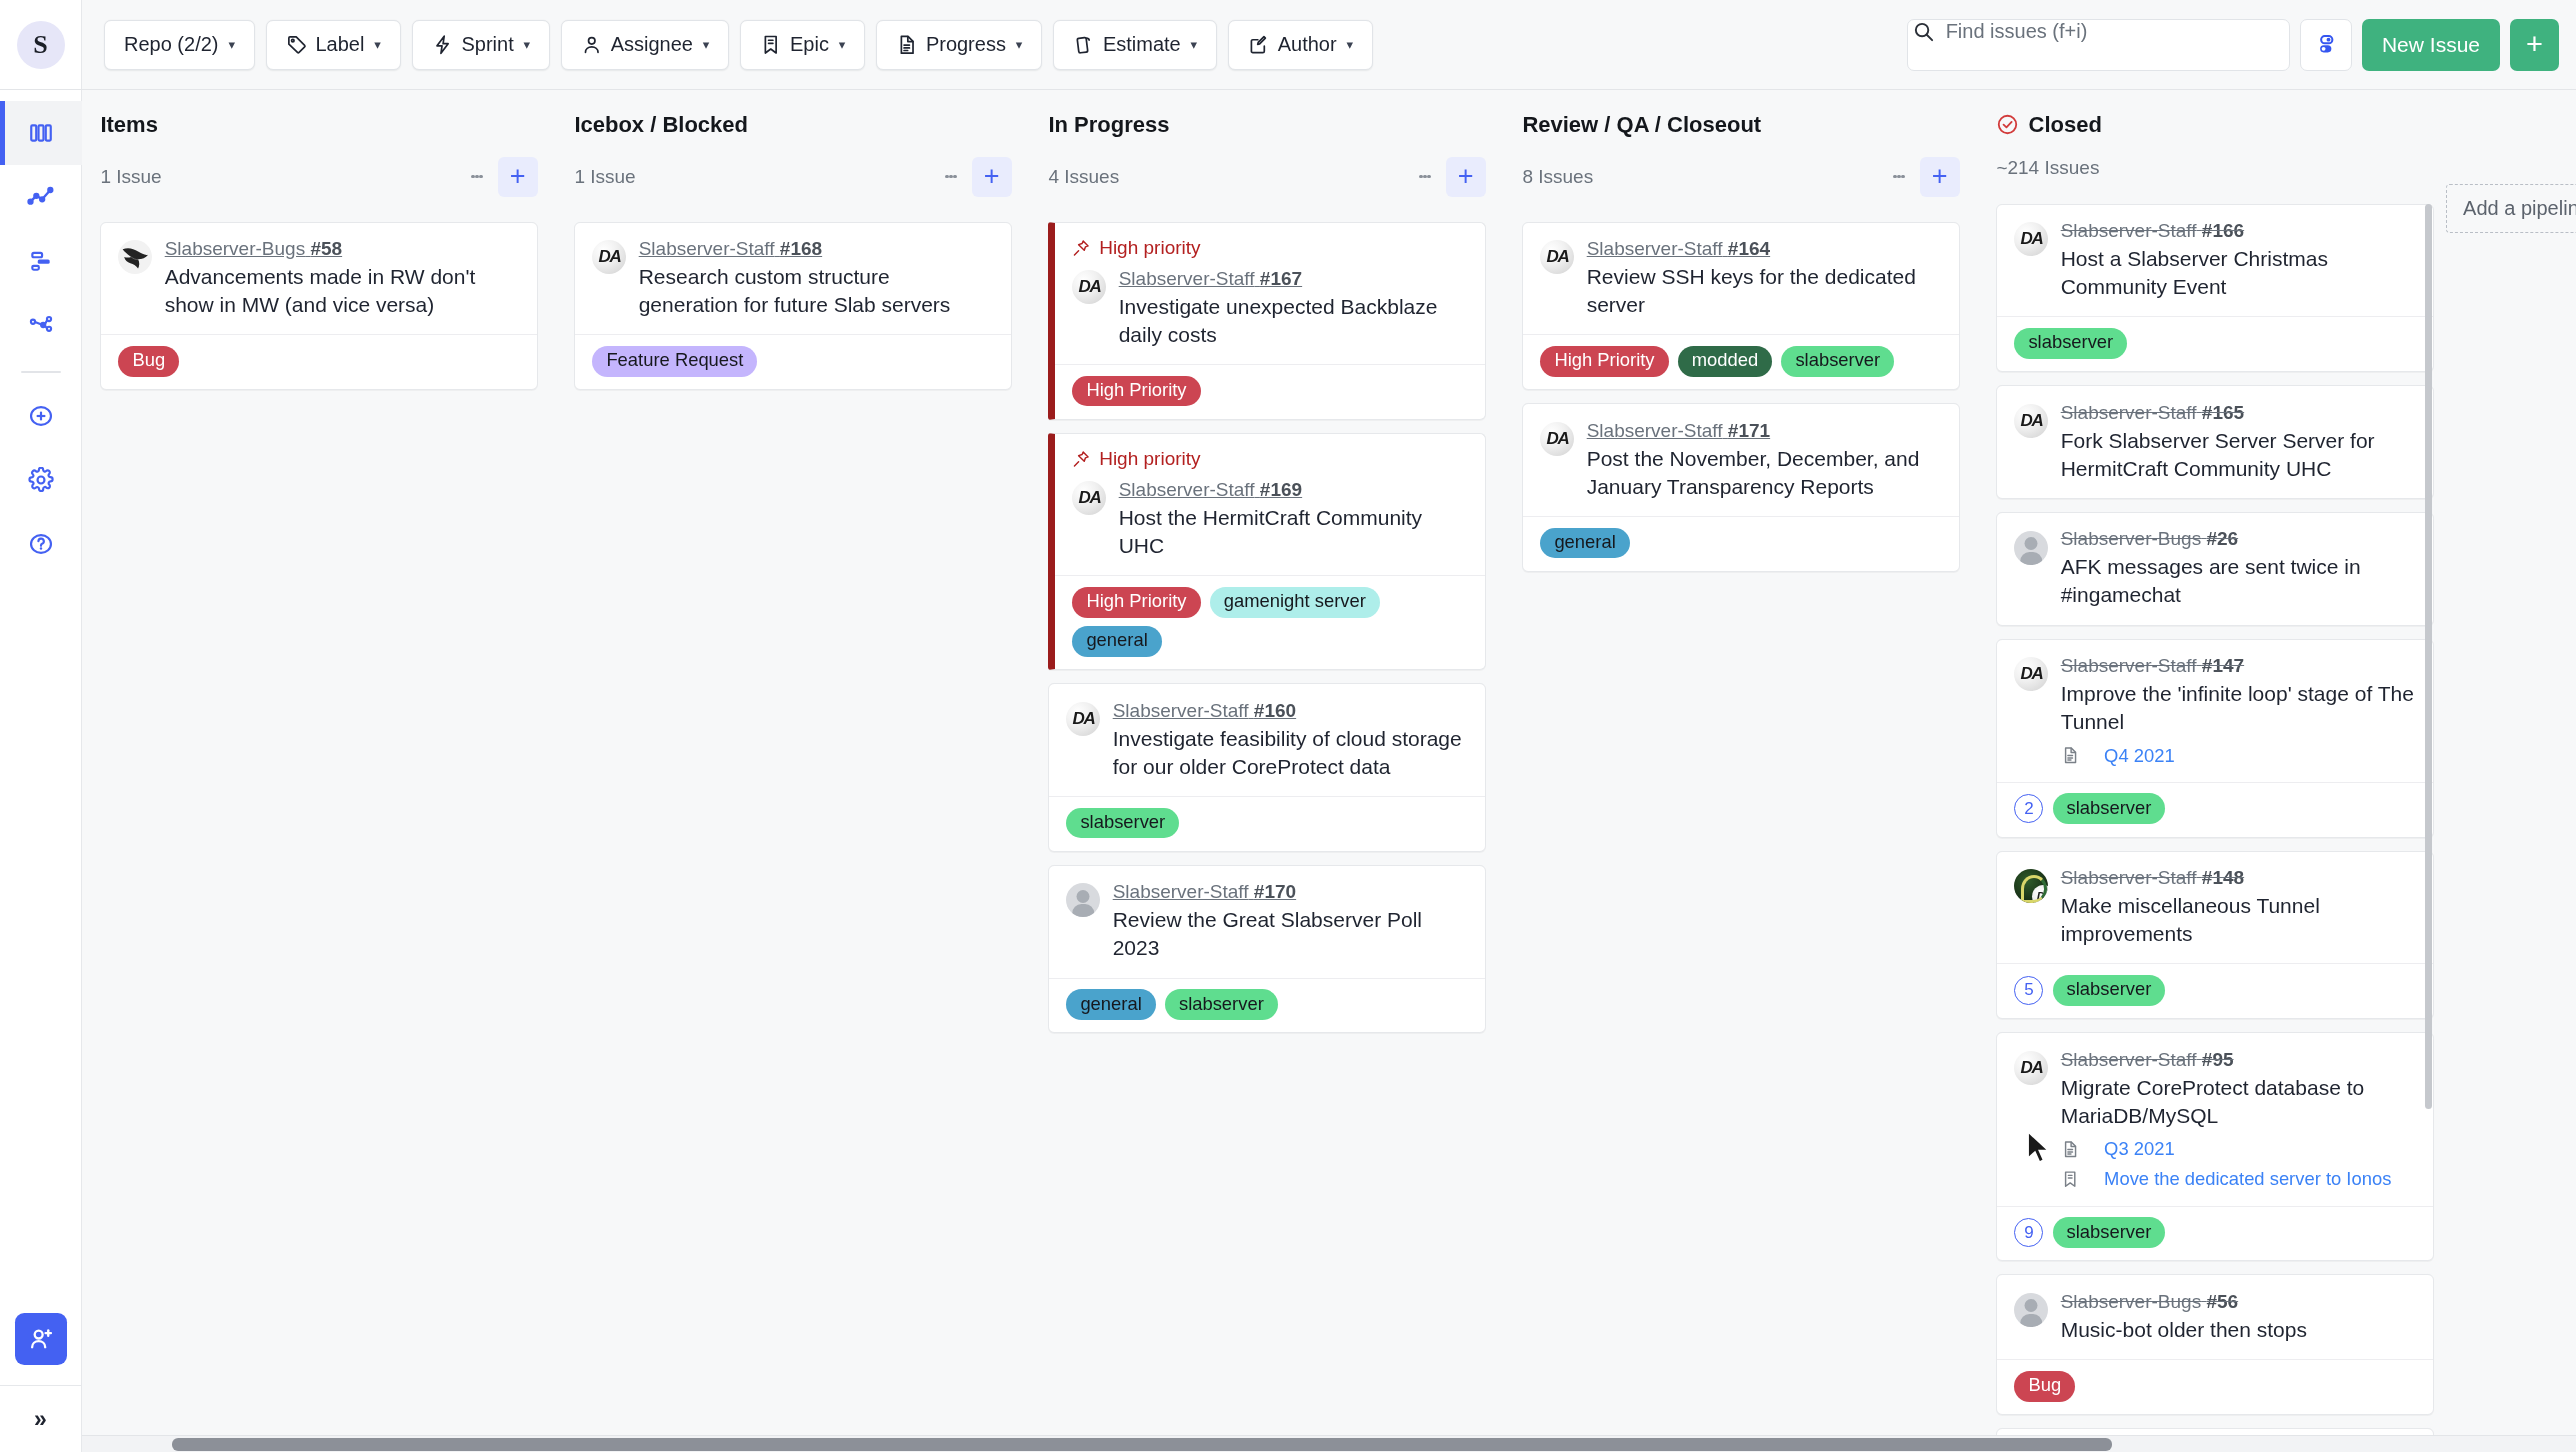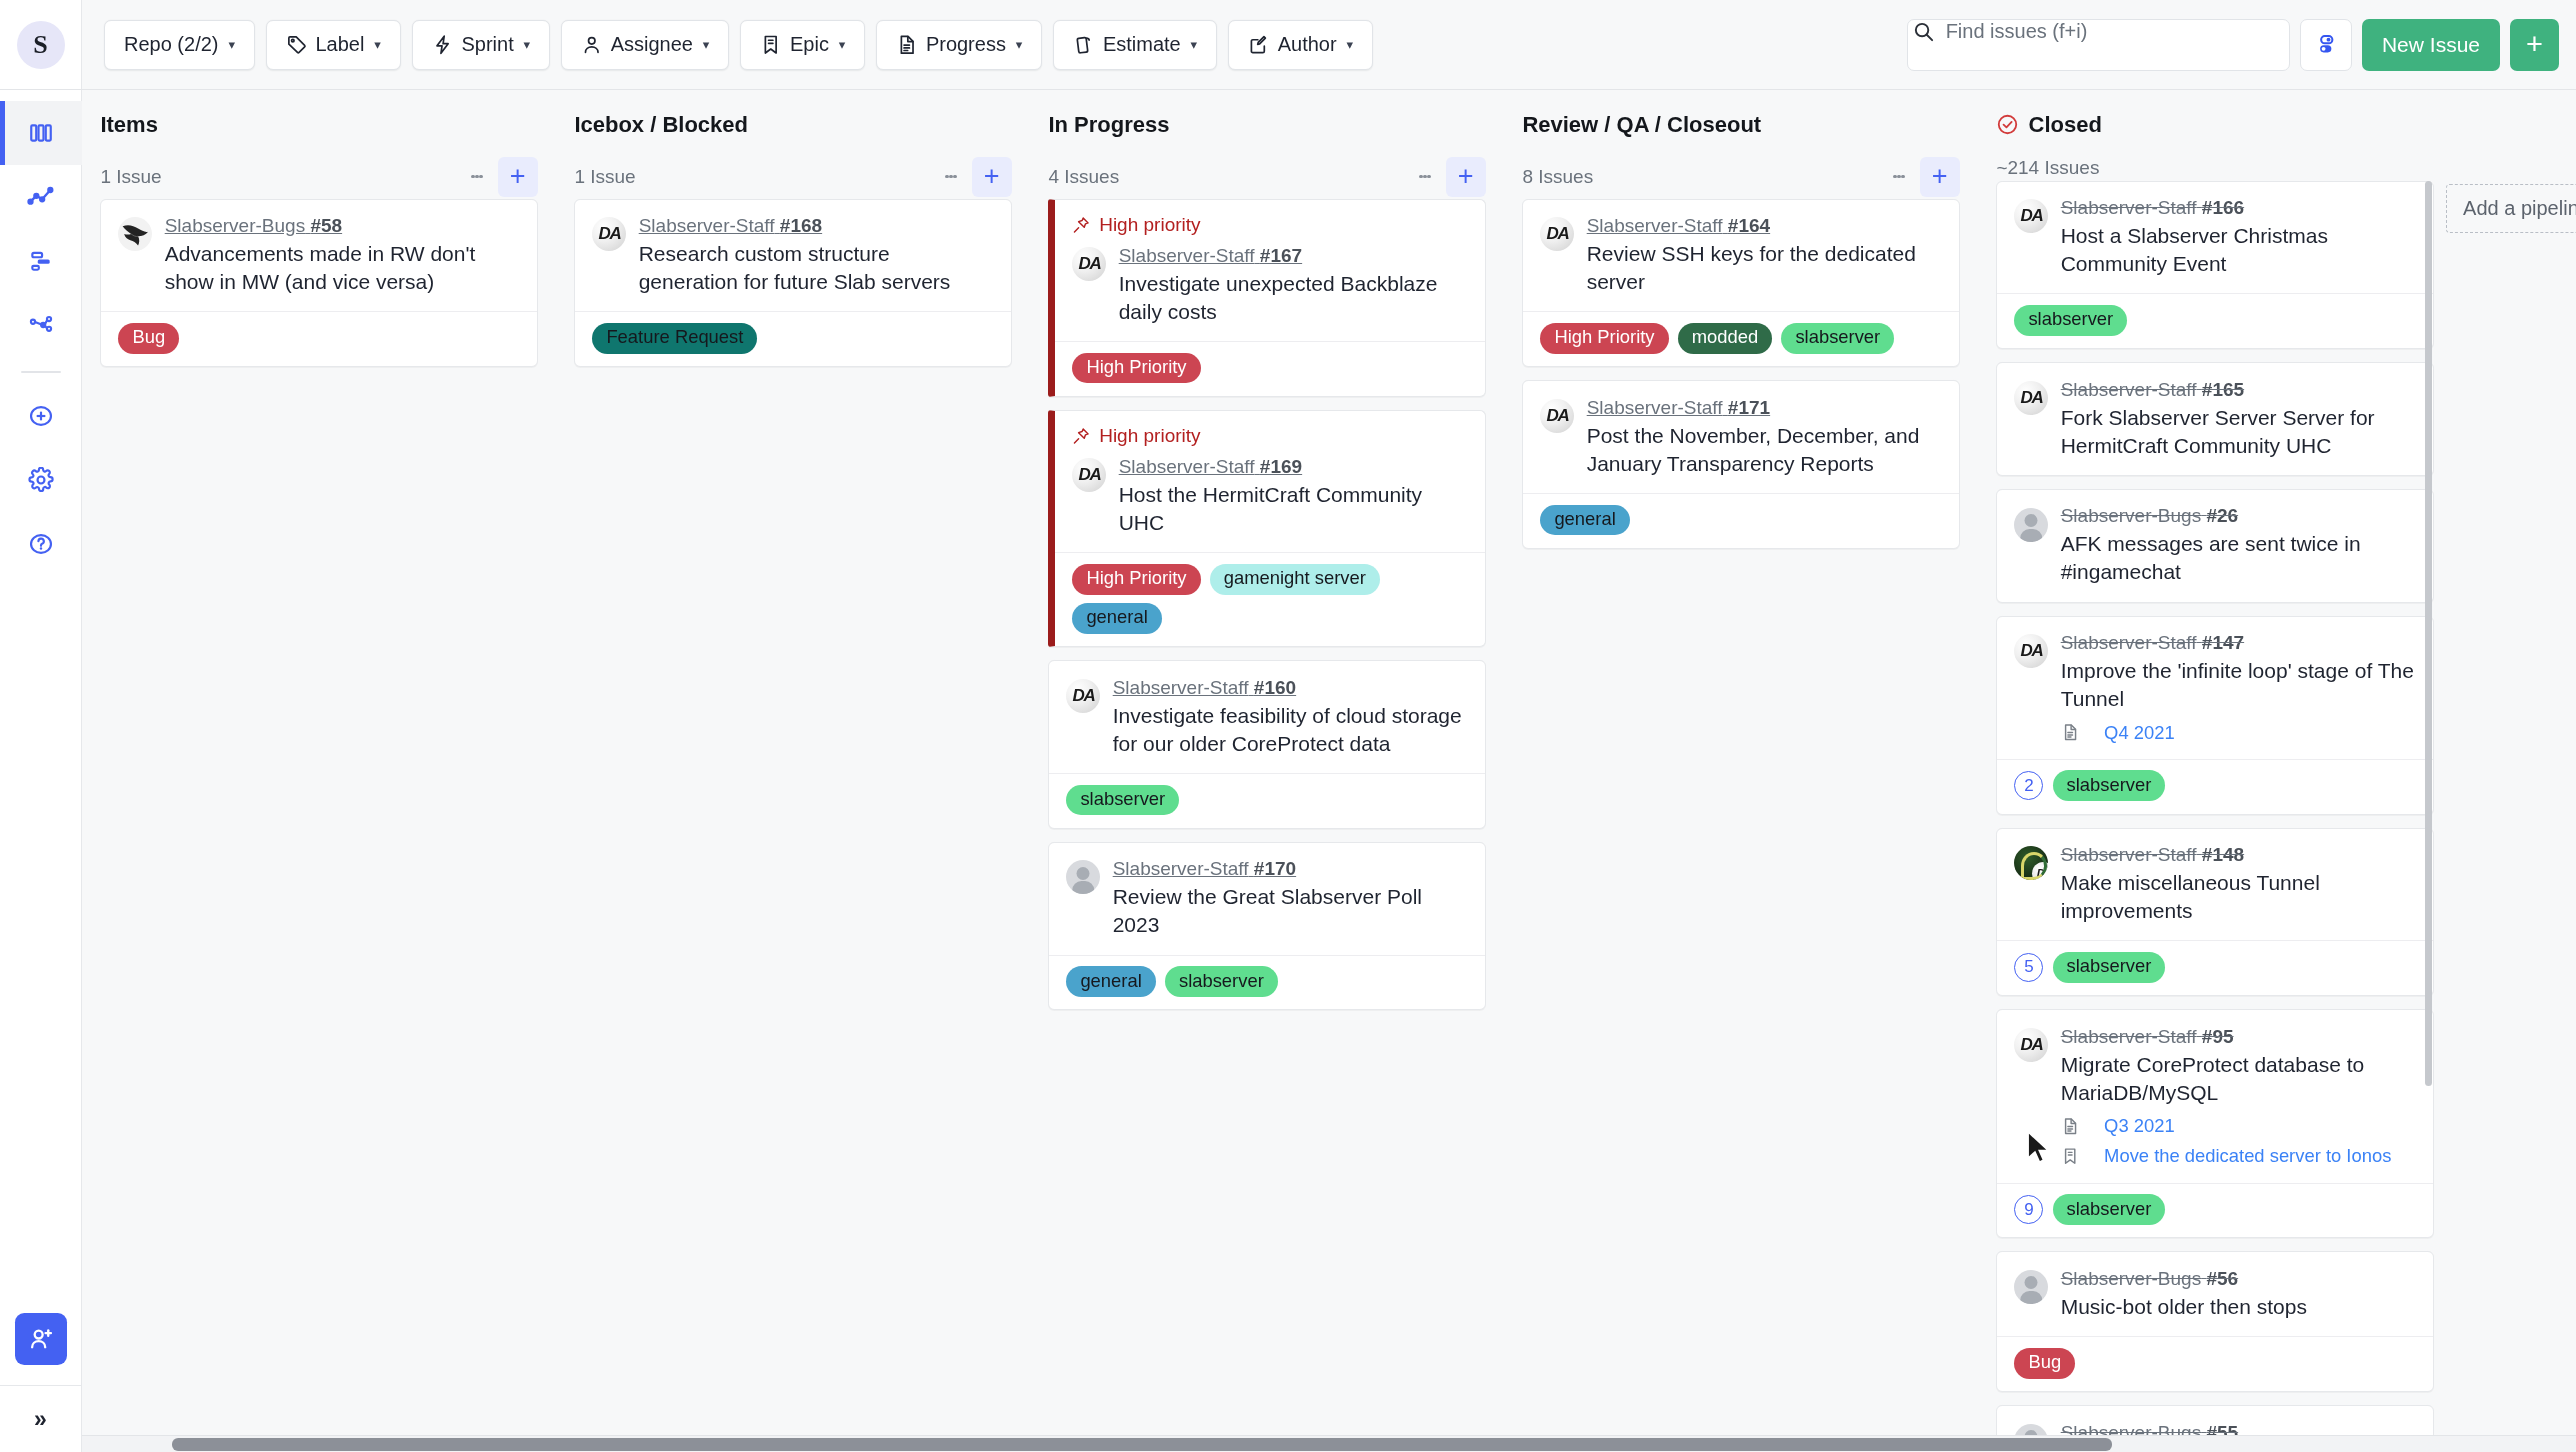--- a/index.html
+++ b/index.html
@@ -146,21 +146,21 @@
     height: 100%;
   }
   .pipe-head { padding-top: 21.5px; }
   .pipe-title {
     font-size: 22px; font-weight: bold; color: #14171c;
     display: flex; align-items: center; gap: 9.2px;
     white-space: nowrap;
   }
   .pipe-sub-row {
     display: flex; align-items: center;
-    margin-top: 19px; margin-bottom: 2px;
+    margin-top: 19px; margin-bottom: 25px;
   }
   .pipe-count { font-size: 19px; color: #6a727c; }
   .pipe-actions { margin-left: auto; display: flex; align-items: center; gap: 4.6px; }
   .kebab {
     width: 32px; height: 37px; display: flex; align-items: center; justify-content: center;
     cursor: pointer;
   }
   .kebab span { display:block; width: 3.8px; height: 3.8px; border-radius: 50%; background: #8a9099; margin: 1.9px 0; }
   .plus-btn {
     width: 40px; height: 40px; border-radius: 6.1px; background: #e9ecfd;
@@ -587,21 +587,21 @@
             <div class="card-meta">
               <span>Slabserver-Staff</span>
               <span class="num">#168</span>
             </div>
             <div class="card-title">Research custom structure generation for future Slab servers</div>
 
           </div>
         </div>
       </div>
       <div class="card-footer">
-                  <span class="chip" style="background:#0f766e;color:#16181d;">Feature Request</span>
+                  <span class="chip" style="background:#c4b5fd;color:#16181d;">Feature Request</span>
                 </div>
     </div>
             </div>
           </div>
         </div>
         <div class="pipeline">
   <div class="pipe-head">
     <div class="pipe-title">
       <span>In Progress</span>
     </div>

